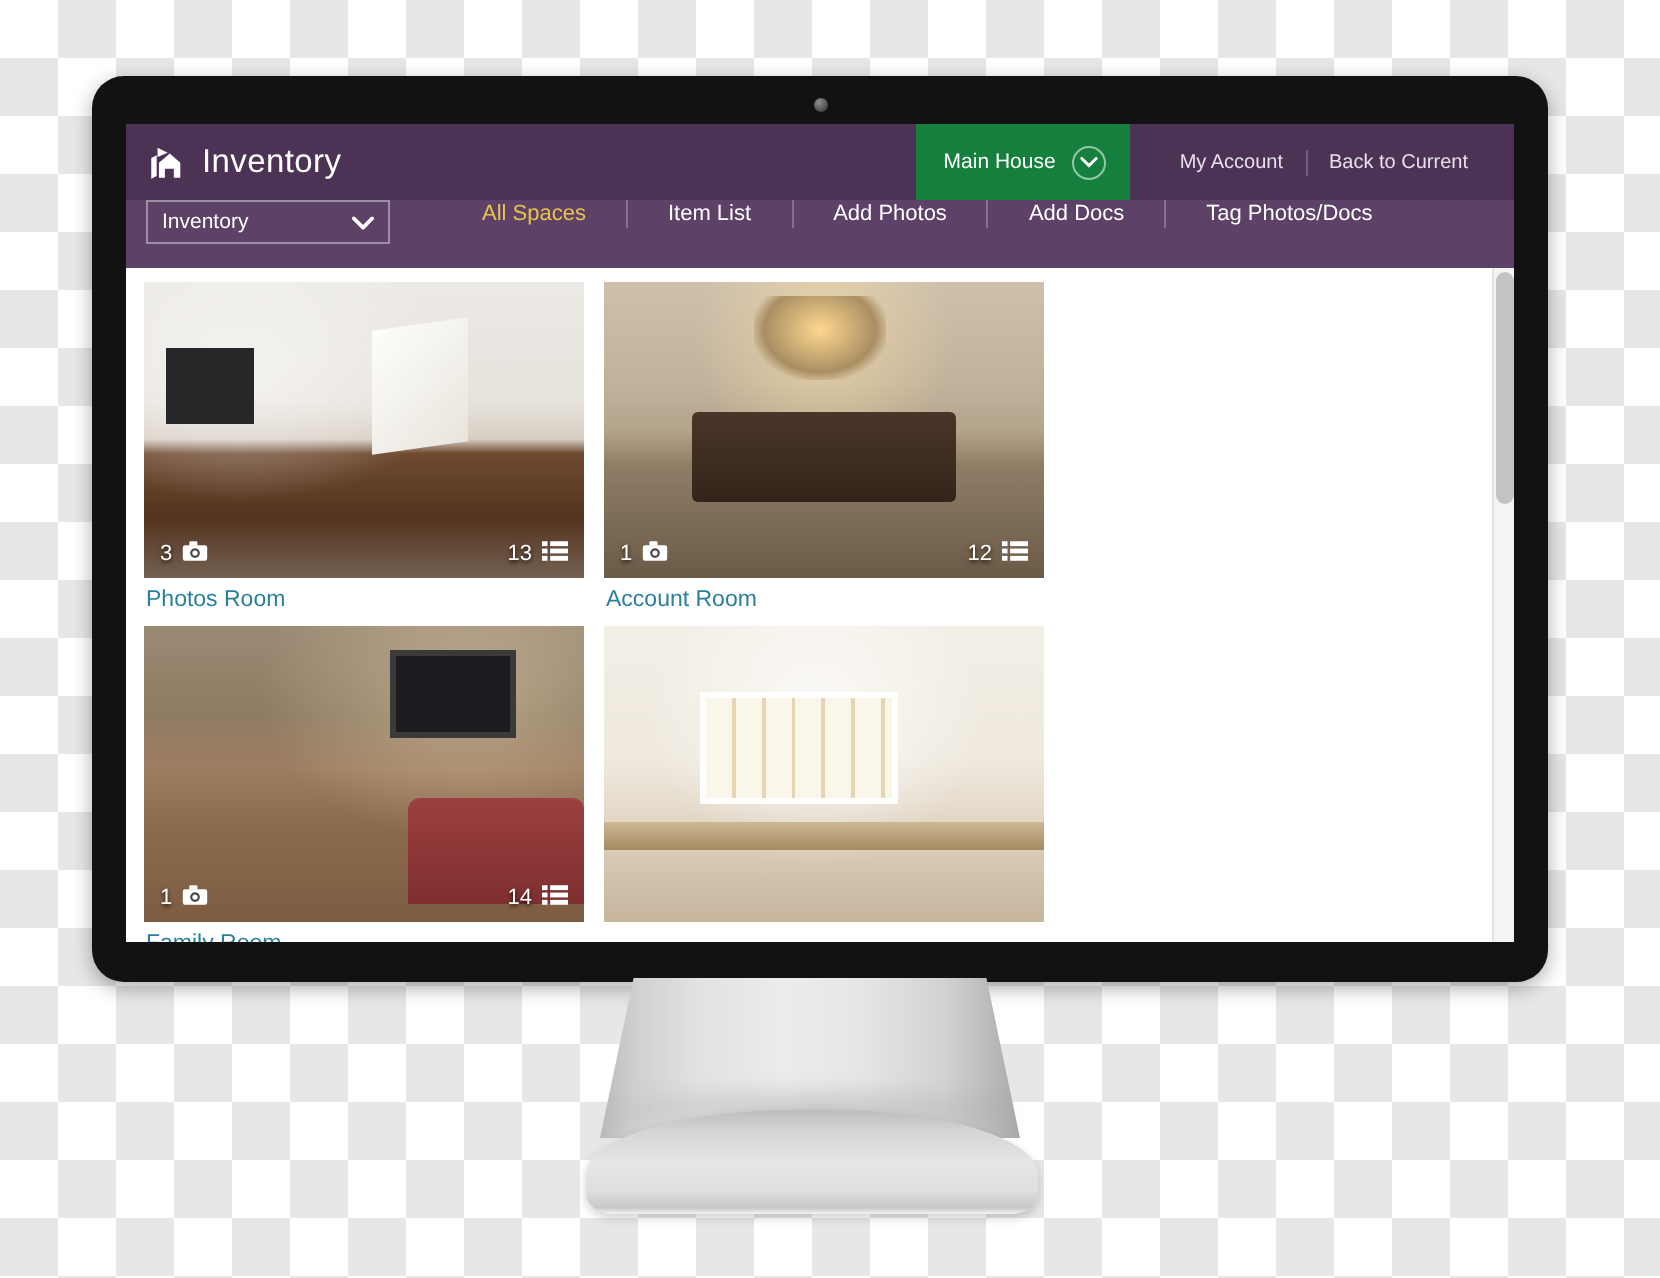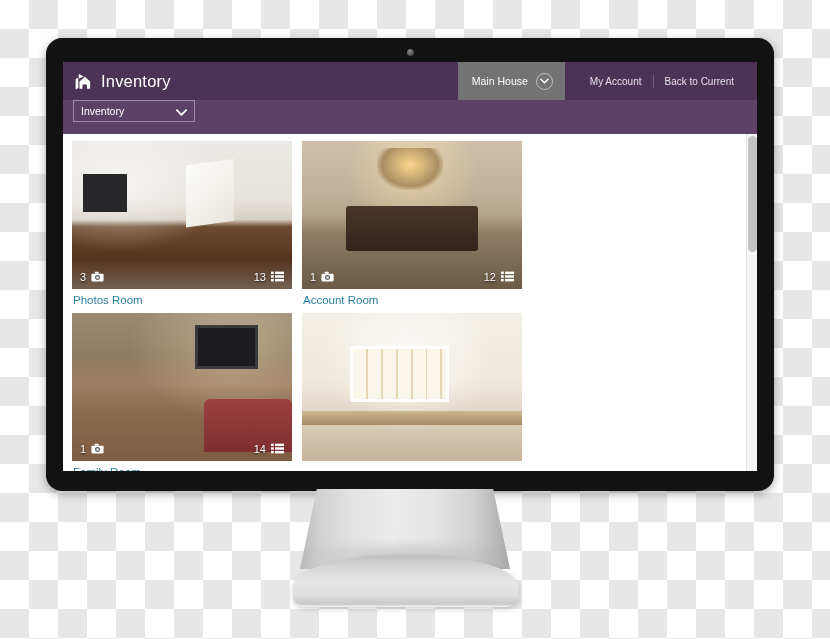--- a/index.html
+++ b/index.html
@@ -89,21 +89,21 @@
     font-size: 16.5px;
     letter-spacing: 0.2px;
     font-weight: 400;
   }
   #header-right {
     margin-left: auto;
     display: flex; align-items: stretch;
     height: 100%;
   }
   #house-selector {
-    background: #737373;
+    background: #15803d;
     display: flex; align-items: center;
     gap: 8px;
     padding: 0 12px 0 14px;
     cursor: pointer;
   }
   #house-selector .label { color: #fff; font-size: 10.5px; }
   .chev-circle {
     width: 17px; height: 17px;
     border: 1px solid rgba(255,255,255,0.55);
     border-radius: 50%;
@@ -331,20 +331,31 @@
 
       <div id="inventory-select">
         <span class="label">Inventory</span>
         <span class="caret">
           <svg width="11" height="7" viewBox="0 0 12 7">
               <path d="M1 1 L6 6 L11 1" stroke="#ffffff" stroke-width="2" fill="none" stroke-linecap="round" stroke-linejoin="round"></path>
             </svg>
         </span>
       </div>
 
+      <div id="nav-items">
+        <a class="nav-item active">All Spaces</a>
+        <span class="nav-divider"></span>
+        <a class="nav-item">Item List</a>
+        <span class="nav-divider"></span>
+        <a class="nav-item">Add Photos</a>
+        <span class="nav-divider"></span>
+        <a class="nav-item">Add Docs</a>
+        <span class="nav-divider"></span>
+        <a class="nav-item">Tag Photos/Docs</a>
+      </div>
     </div>
 
     <div id="content">
       <div id="grid">
 
         <div class="card">
           <div class="thumb">
             <div class="scene scene-living"></div>
             <div class="overlay-bar">
               <span class="ov-left">

